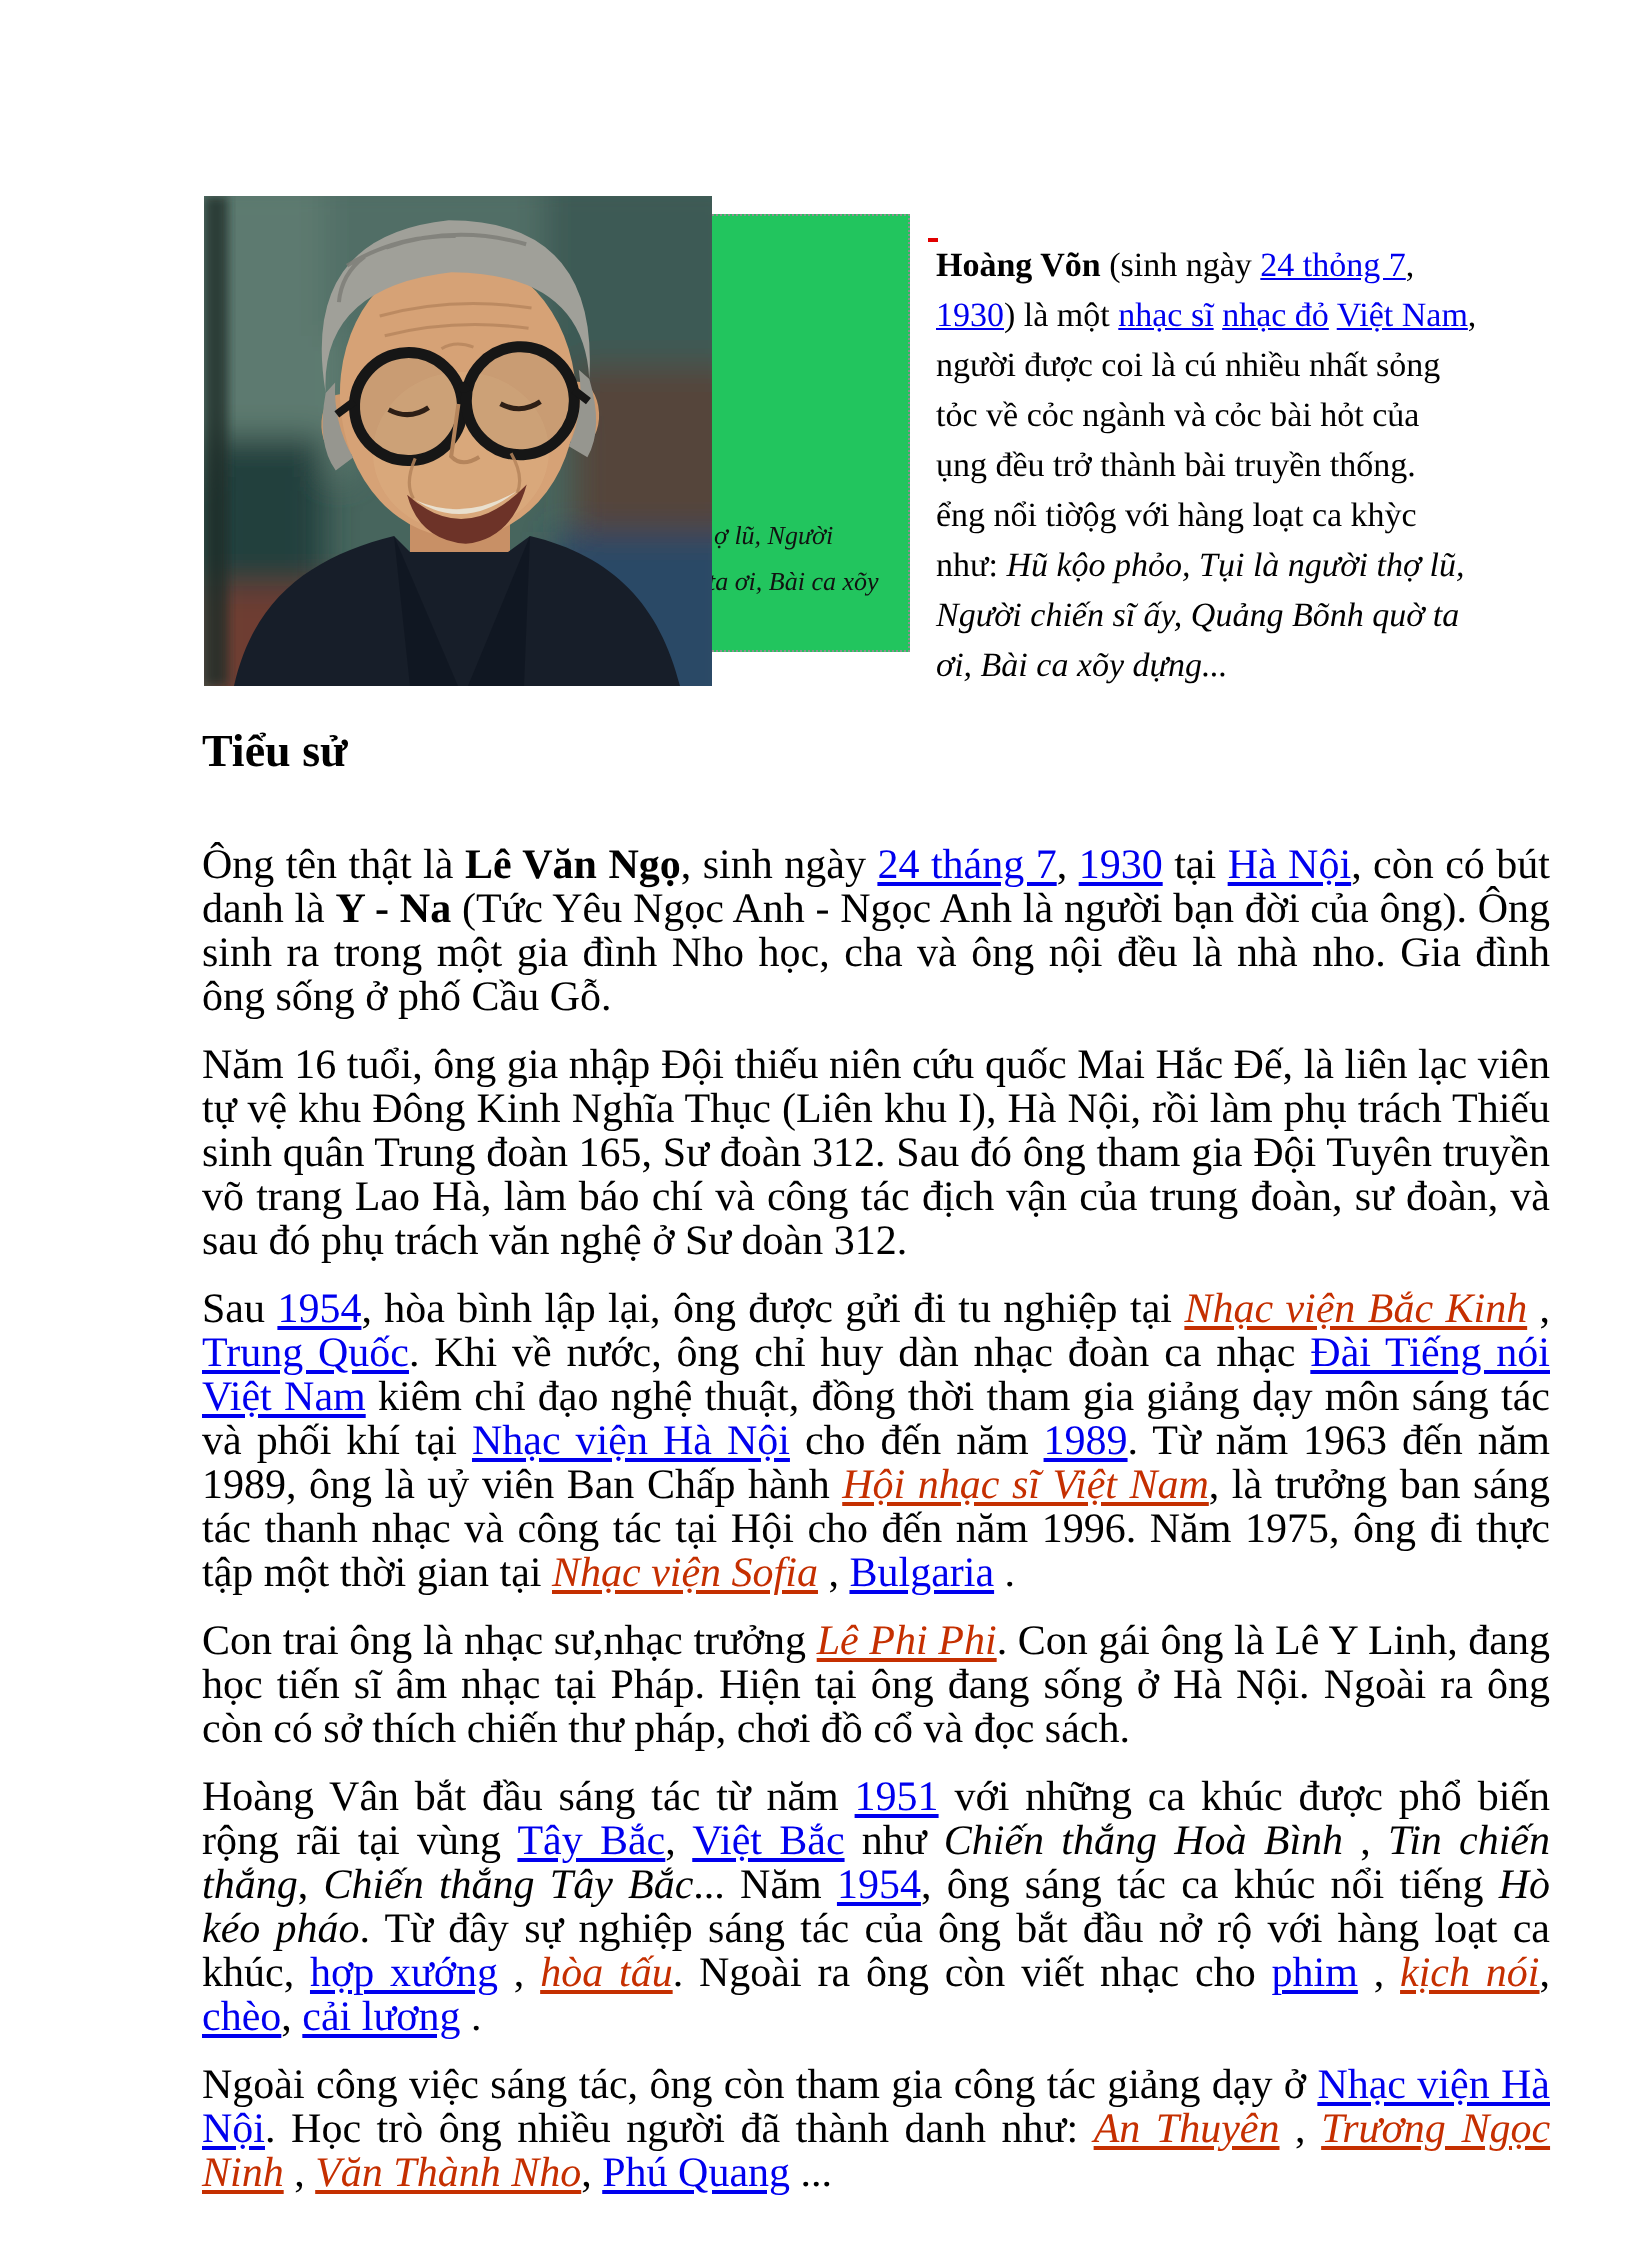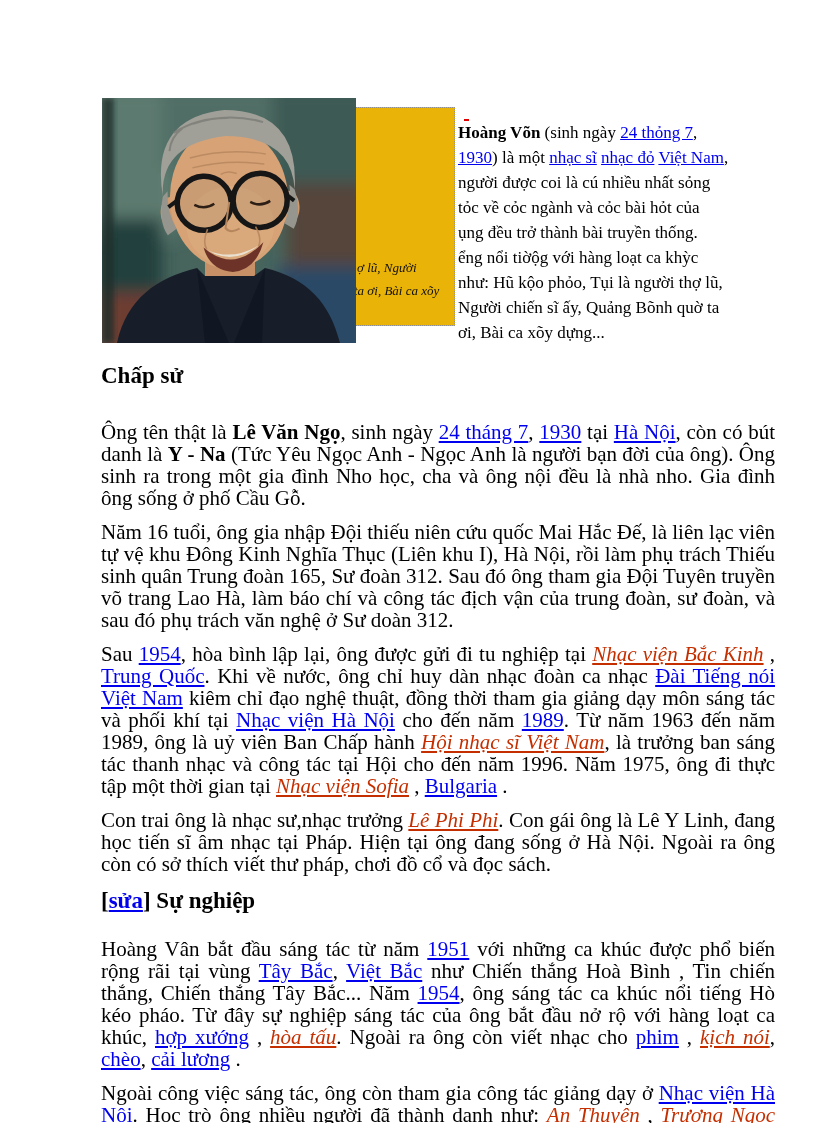--- a/index.html
+++ b/index.html
@@ -13,21 +13,21 @@
     background:#fff;
     font-family:"Liberation Serif", serif;
     color:#000;
     overflow:hidden;
   }
   
   .caption-box{
     position:absolute;left:352px;top:107px;
     width:101px;height:217px;
     border:1px dotted #8f8f8f;
-    background:#eab308;
+    background:#22c55e;
     z-index:1;
   }
   .frag{
     position:absolute;
     font-style:italic;
     font-size:13px;
     white-space:nowrap;
     color:#111;
   }
   .f1{left:4px;top:152px;}
@@ -36,21 +36,21 @@
     position:absolute;left:102px;top:98px;
     width:254px;height:245px;
     z-index:3;
     line-height:0;
   }
   .red-mark{
     position:absolute;left:464px;top:119px;
     width:5px;height:2px;background:#e10000;z-index:4;
   }
   .intro{
-    position:absolute;left:458px;top:120px;
+    position:absolute;left:468px;top:120px;
     width:330px;
     margin:0;
     font-size:17px;
     line-height:25px;
     z-index:2;
   }
   
   .content{
     position:absolute;left:101px;top:362px;
     width:674px;
@@ -66,21 +66,21 @@
   .content p{
     margin:0 0 12px 0;
     font-size:21px;
     line-height:22px;
     text-align:justify;
   }
   a{text-decoration:underline;cursor:pointer;}
   a.lb{color:var(--link-blue);}
   a.lr{color:var(--link-red);font-style:italic;}
   .b{font-weight:bold;}
-  .i{}
+  .i{font-style:italic;}
 </style>
 </head>
 <body>
 
 <div class="page">
 
   <div>
 
     <div class="caption-box">
       <span class="frag f1">ợ lũ, Người</span>
@@ -146,25 +146,24 @@
         </g>
       </svg>
     </div>
 
     <div class="red-mark"></div>
 
     <p class="intro"><span class="b">Hoàng Võn</span><span> (sinh ngày </span><a class="lb" href="#">24 thỏng 7</a><span>,</span><br><a class="lb" href="#">1930</a><span>) là một </span><a class="lb" href="#">nhạc sĩ</a><span> </span><a class="lb" href="#">nhạc đỏ</a><span> </span><a class="lb" href="#">Việt Nam</a><span>,</span><br><span>người được coi là cú nhiều nhất sỏng</span><br><span>tỏc về cỏc ngành và cỏc bài hỏt của</span><br><span>ụng đều trở thành bài truyền thống.</span><br><span>ểng nổi tiờộg với hàng loạt ca khỳc</span><br><span>như: </span><span class="i">Hũ kộo phỏo, Tụi là người thợ lũ,</span><br><span class="i">Người chiến sĩ ấy, Quảng Bõnh quờ ta</span><br><span class="i">ơi, Bài ca xõy dựng...</span></p>
   </div>
 
   <div class="content">
-    <h1 class="sect">Chấp sử</h1>
+    <h1 class="sect">Tiểu sử</h1>
 
     <p><span>Ông tên thật là </span><span class="b">Lê Văn Ngọ</span><span>, sinh ngày </span><a class="lb" href="#">24 tháng 7</a><span>, </span><a class="lb" href="#">1930</a><span> tại </span><a class="lb" href="#">Hà Nội</a><span>, còn có bút danh là </span><span class="b">Y - Na</span><span> (Tức Yêu Ngọc Anh - Ngọc Anh là người bạn đời của ông). Ông sinh ra trong một gia đình Nho học, cha và ông nội đều là nhà nho. Gia đình ông sống ở phố Cầu Gỗ.</span></p>
     <p><span>Năm 16 tuổi, ông gia nhập Đội thiếu niên cứu quốc Mai Hắc Đế, là liên lạc viên tự vệ khu Đông Kinh Nghĩa Thục (Liên khu I), Hà Nội, rồi làm phụ trách Thiếu sinh quân Trung đoàn 165, Sư đoàn 312. Sau đó ông tham gia Đội Tuyên truyền võ trang Lao Hà, làm báo chí và công tác địch vận của trung đoàn, sư đoàn, và sau đó phụ trách văn nghệ ở Sư doàn 312.</span></p>
     <p><span>Sau </span><a class="lb" href="#">1954</a><span>, hòa bình lập lại, ông được gửi đi tu nghiệp tại </span><a class="lr" href="#">Nhạc viện Bắc Kinh</a><span> , </span><a class="lb" href="#">Trung Quốc</a><span>. Khi về nước, ông chỉ huy dàn nhạc đoàn ca nhạc </span><a class="lb" href="#">Đài Tiếng nói Việt Nam</a><span> kiêm chỉ đạo nghệ thuật, đồng thời tham gia giảng dạy môn sáng tác và phối khí tại </span><a class="lb" href="#">Nhạc viện Hà Nội</a><span> cho đến năm </span><a class="lb" href="#">1989</a><span>. Từ năm 1963 đến năm 1989, ông là uỷ viên Ban Chấp hành </span><a class="lr" href="#">Hội nhạc sĩ Việt Nam</a><span>, là trưởng ban sáng tác thanh nhạc và công tác tại Hội cho đến năm 1996. Năm 1975, ông đi thực tập một thời gian tại </span><a class="lr" href="#">Nhạc viện Sofia</a><span> , </span><a class="lb" href="#">Bulgaria</a><span> .</span></p>
-    <p><span>Con trai ông là nhạc sư,nhạc trưởng </span><a class="lr" href="#">Lê Phi Phi</a><span>. Con gái ông là Lê Y Linh, đang học tiến sĩ âm nhạc tại Pháp. Hiện tại ông đang sống ở Hà Nội. Ngoài ra ông còn có sở thích viết thư pháp, chơi đồ cổ và đọc sách.</span></p>
+    <p><span>Con trai ông là nhạc sư,nhạc trưởng </span><a class="lr" href="#">Lê Phi Phi</a><span>. Con gái ông là Lê Y Linh, đang học tiến sĩ âm nhạc tại Pháp. Hiện tại ông đang sống ở Hà Nội. Ngoài ra ông còn có sở thích chiến thư pháp, chơi đồ cổ và đọc sách.</span></p>
 
-    <h2 class="sect"><span>[</span><a class="lb" href="#">sửa</a><span>] Sự nghiệp</span></h2>
 
     <p><span>Hoàng Vân bắt đầu sáng tác từ năm </span><a class="lb" href="#">1951</a><span> với những ca khúc được phổ biến rộng rãi tại vùng </span><a class="lb" href="#">Tây Bắc</a><span>, </span><a class="lb" href="#">Việt Bắc</a><span> như </span><span class="i">Chiến thắng Hoà Bình</span><span> , </span><span class="i">Tin chiến thắng</span><span>, </span><span class="i">Chiến thắng Tây Bắc</span><span>... Năm </span><a class="lb" href="#">1954</a><span>, ông sáng tác ca khúc nổi tiếng </span><span class="i">Hò kéo pháo</span><span>. Từ đây sự nghiệp sáng tác của ông bắt đầu nở rộ với hàng loạt ca khúc, </span><a class="lb" href="#">hợp xướng</a><span> , </span><a class="lr" href="#">hòa tấu</a><span>. Ngoài ra ông còn viết nhạc cho </span><a class="lb" href="#">phim</a><span> , </span><a class="lr" href="#">kịch nói</a><span>, </span><a class="lb" href="#">chèo</a><span>, </span><a class="lb" href="#">cải lương</a><span> .</span></p>
     <p><span>Ngoài công việc sáng tác, ông còn tham gia công tác giảng dạy ở </span><a class="lb" href="#">Nhạc viện Hà Nội</a><span>. Học trò ông nhiều người đã thành danh như: </span><a class="lr" href="#">An Thuyên</a><span> , </span><a class="lr" href="#">Trương Ngọc Ninh</a><span> , </span><a class="lr" href="#">Văn Thành Nho</a><span>, </span><a class="lb" href="#">Phú Quang</a><span> ...</span></p>
   </div>
 </div>
 
 </body></html>

